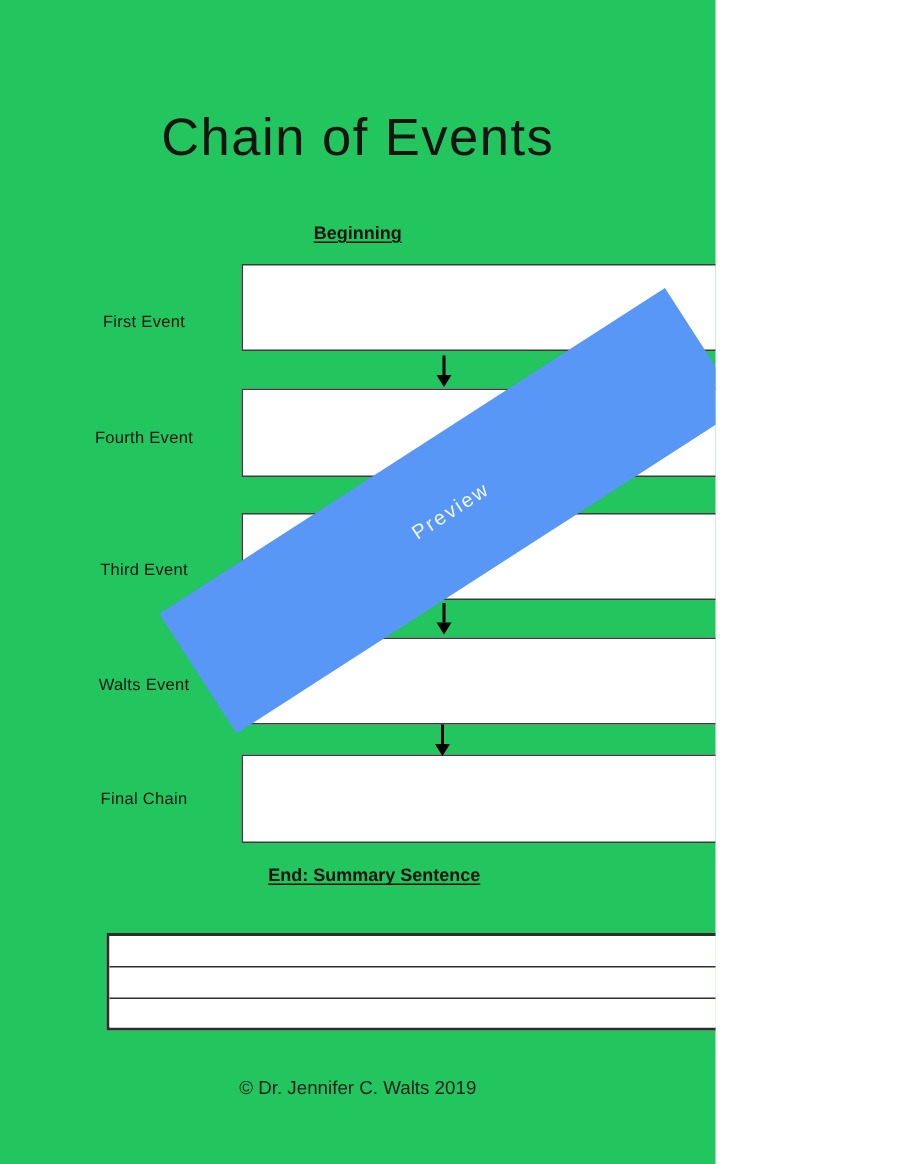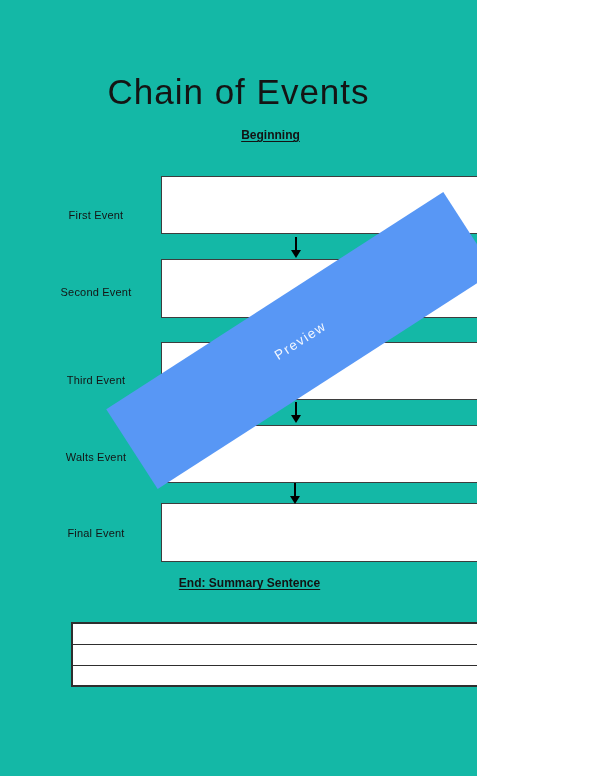--- a/index.html
+++ b/index.html
@@ -4,21 +4,21 @@
 <style>
   html, body {
     margin: 0;
     padding: 0;
     background: #ffffff;
   }
   .page {
     position: relative;
     width: 477px;
     height: 776px;
-    background: #14b8a6;
+    background: #22c55e;
     overflow: hidden;
     font-family: "Liberation Sans", sans-serif;
     color: #111111;
   }
   .page-title {
     position: absolute;
     top: 72px;
     left: 0;
     width: 100%;
     text-align: center;
@@ -31,21 +31,21 @@
     position: absolute;
     left: 0;
     width: 100%;
     text-align: center;
     font-size: 12px;
     font-weight: 700;
     text-decoration: underline;
     text-underline-offset: 2px;
     color: #131313;
   }
-  .heading-beginning { top: 128px; padding-left: 32px; }
+  .heading-beginning { top: 148px; }
   .heading-end { top: 576px; left: 11px; }
 
   .event-label {
     position: absolute;
     left: 36px;
     width: 120px;
     text-align: center;
     font-size: 11px;
     font-weight: 400;
     letter-spacing: 0.2px;
@@ -137,24 +137,24 @@
 </head>
 <body>
 
 <div class="page">
 
   <div class="page-title">Chain of Events</div>
 
   <div class="section-heading heading-beginning">Beginning</div>
 
   <div class="event-label" style="top:209px;">First Event</div>
-  <div class="event-label" style="top:286px;">Second Event</div>
+  <div class="event-label" style="top:286px;">Fourth Event</div>
   <div class="event-label" style="top:374px;">Third Event</div>
   <div class="event-label" style="top:451px;">Walts Event</div>
-  <div class="event-label" style="top:527px;">Final Event</div>
+  <div class="event-label" style="top:527px;">Final Chain</div>
 
   <div class="event-box" style="top:176px; height:58px;"></div>
   <div class="event-box" style="top:259px; height:59px;"></div>
   <div class="event-box" style="top:342px; height:58px;"></div>
   <div class="event-box" style="top:425px; height:58px;"></div>
   <div class="event-box" style="top:503px; height:59px;"></div>
 
   <div class="down-arrow" style="left:290px; top:237px;">
     <div class="stem"></div>
       <div class="head"></div>
@@ -177,15 +177,16 @@
   </div>
 
   <div class="section-heading heading-end">End: Summary Sentence</div>
 
   <div class="summary-table">
     <div class="summary-row"></div>
     <div class="summary-row"></div>
     <div class="summary-row"></div>
   </div>
 
+  <div class="footer-copyright">© Dr. Jennifer C. Walts 2019</div>
   <div class="footer-page-number">2</div>
 
 </div>
 
 </body></html>

